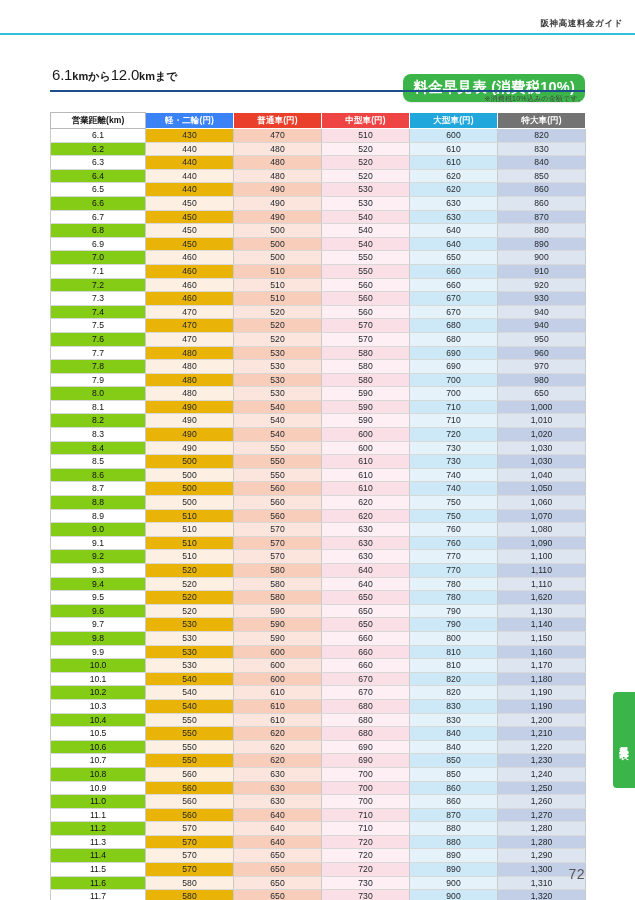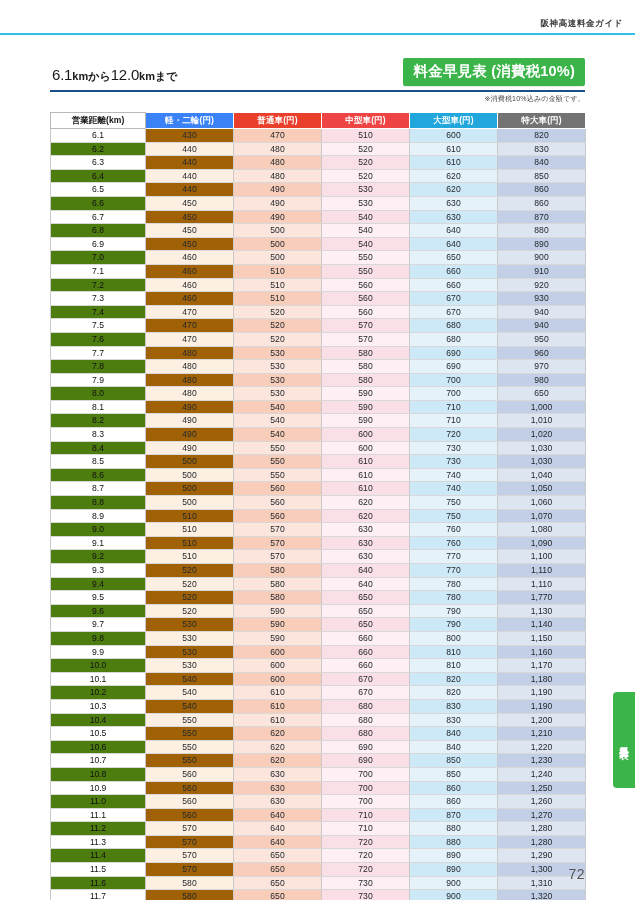--- a/index.html
+++ b/index.html
@@ -36,23 +36,23 @@
   
   #rangetitle {
     position:absolute; left:52px; top:66px;
     color:#1a1a1a;
     white-space:nowrap;
   }
   #rangetitle .big { font-size:15px; font-weight:normal; letter-spacing:-0.2px; }
   #rangetitle .sm  { font-size:11px;font-weight:bold; }
 
   #badge {
-    position:absolute; right:50px; top:58px;
+    position:absolute; right:50px; top:74px;
     background:#3bb54a;
-    border-radius:2px;
+    border-radius:8px;
     padding:4px 10px 5px 10px;
     color:#ffffff;
     font-size:14.5px;
     font-weight:bold;
     letter-spacing:0.2px;
     white-space:nowrap;
     box-shadow:0 1px 0 rgba(0,0,0,.08);
   }
 
   #titlerule {
@@ -112,33 +112,33 @@
     padding:0;
     border-left:1px solid #c9c9c9;
     border-right:1px solid #c9c9c9;
     border-top:1px solid #d8d8d8;
     border-bottom:1px solid #d8d8d8;
     font-variant-numeric:tabular-nums;
   }
   tbody td.k { color:#111; }
 
   
-  tbody tr.odd  td.v1 { background:#a16207; }
+  tbody tr.odd  td.v1 { background:#eab308; }
   tbody tr.even td.v1 { background:#fdf0e2; }
   tbody tr.odd  td.v2 { background:#f8cdb9; }
   tbody tr.even td.v2 { background:#fbe5dc; }
   tbody tr.odd  td.v3 { background:#fbdfe7; }
   tbody tr.even td.v3 { background:#fdeff3; }
   tbody tr.odd  td.v4 { background:#cde8f6; }
   tbody tr.even td.v4 { background:#e5f2fa; }
   tbody tr.odd  td.v5 { background:#c2cfe6; }
   tbody tr.even td.v5 { background:#dde5f1; }
 
   tbody tr.odd  td.k { background:#ffffff; }
-  tbody tr.even td.k { background:#4d7c0f; }
+  tbody tr.even td.k { background:#84cc16; }
 
   tbody tr:first-child td { border-top:1px solid #9a9a9a; }
   tbody tr:last-child  td { border-bottom:1px solid #9a9a9a; }
 
   
   #sidetab {
     position:absolute; right:0; top:692px;
     width:22px; height:96px;
     background:#3bb54a;
     border-radius:4px 0 0 4px;
@@ -472,21 +472,21 @@
             <td class="v3">640</td>
             <td class="v4">780</td>
             <td class="v5">1,110</td>
           </tr>
           <tr class="odd">
             <td class="k">9.5</td>
             <td class="v1">520</td>
             <td class="v2">580</td>
             <td class="v3">650</td>
             <td class="v4">780</td>
-            <td class="v5">1,770</td>
+            <td class="v5">1,620</td>
           </tr>
           <tr class="even">
             <td class="k">9.6</td>
             <td class="v1">520</td>
             <td class="v2">590</td>
             <td class="v3">650</td>
             <td class="v4">790</td>
             <td class="v5">1,130</td>
           </tr>
           <tr class="odd">

